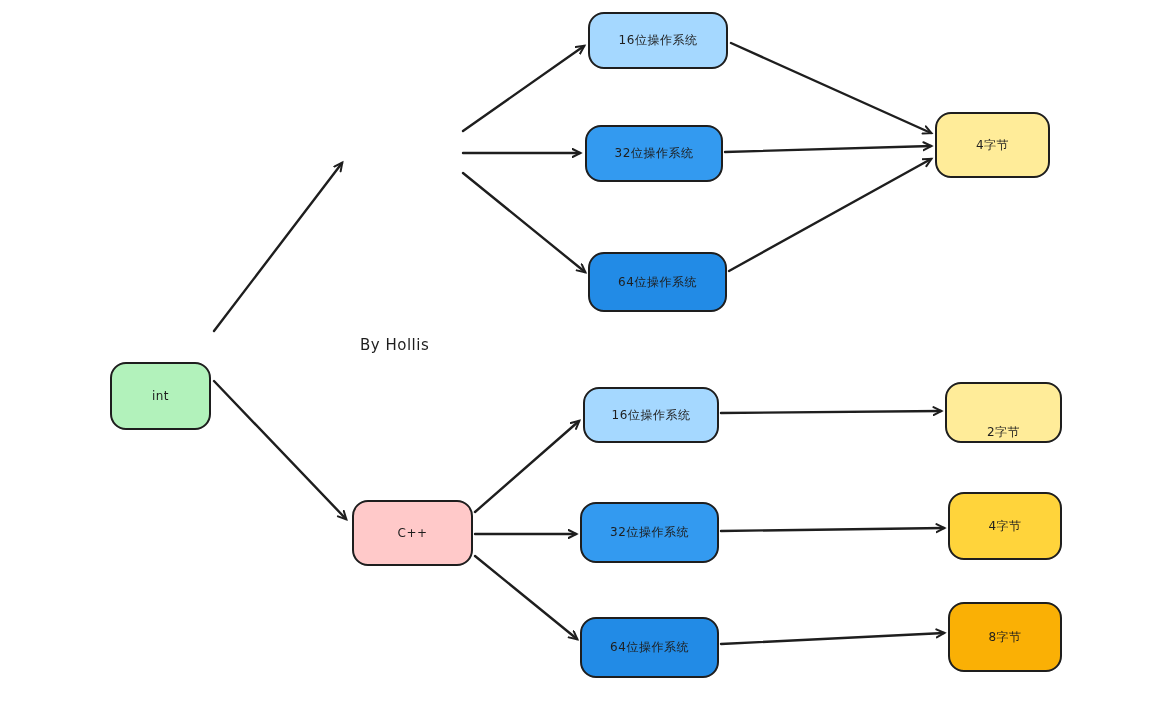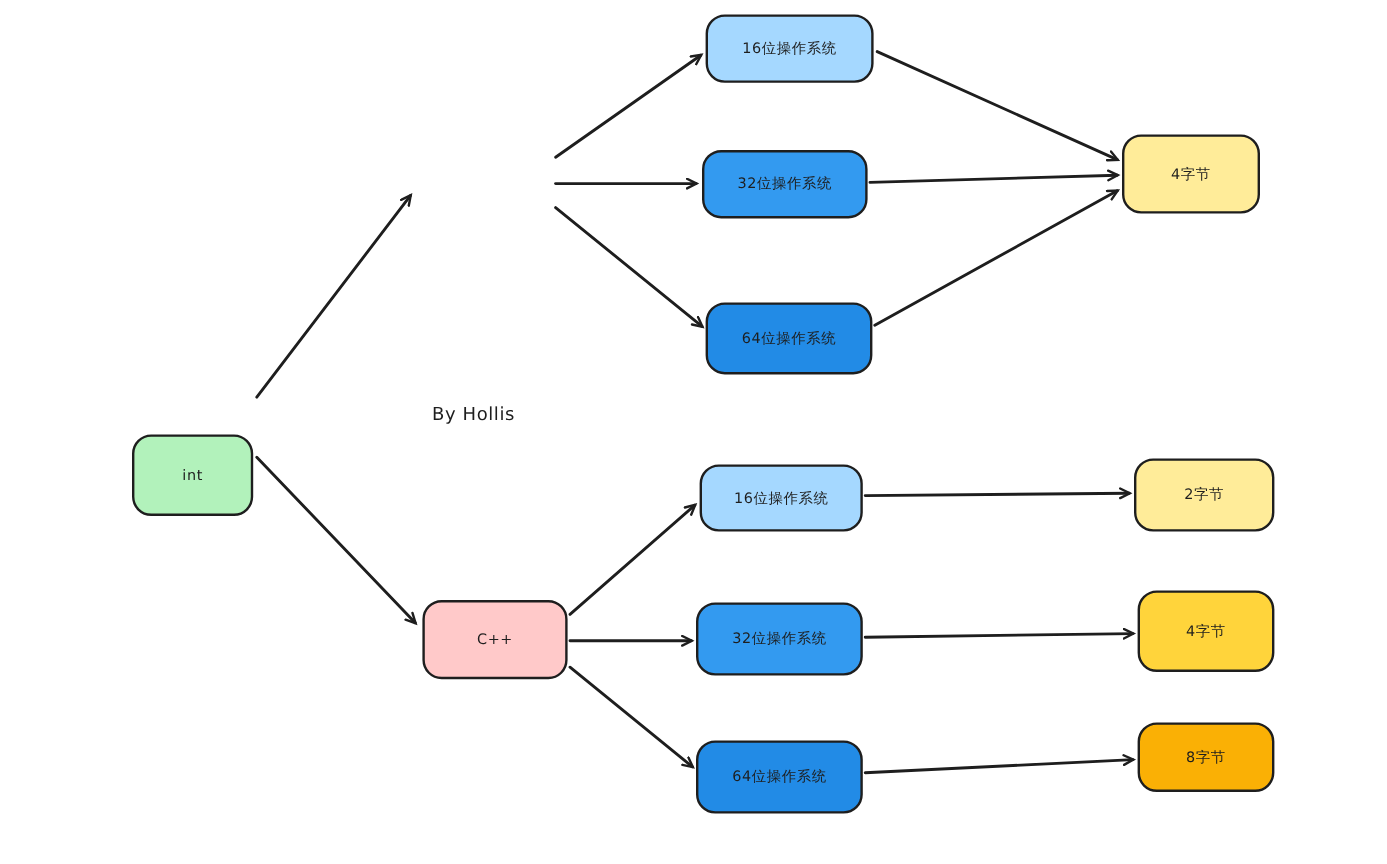--- a/index.html
+++ b/index.html
@@ -42,21 +42,21 @@
   .n-cpp   { left:352px; top:500px; width:121px; height:66px; }
   .n-jos16 { left:588px; top:12px;  width:140px; height:57px; }
   .n-jos32 { left:585px; top:125px; width:138px; height:57px; }
   .n-jos64 { left:588px; top:252px; width:139px; height:60px; }
   .n-jb4   { left:935px; top:112px; width:115px; height:66px; }
   .n-cos16 { left:583px; top:387px; width:136px; height:56px; }
   .n-cos32 { left:580px; top:502px; width:139px; height:61px; }
   .n-cos64 { left:580px; top:617px; width:139px; height:61px; }
   .n-cb2   { left:945px; top:382px; width:117px; height:61px; }
   .n-cb4   { left:948px; top:492px; width:114px; height:68px; }
-  .n-cb8   { left:948px; top:602px; width:114px; height:58px; }
+  .n-cb8   { left:948px; top:602px; width:114px; height:70px; }
   .annotation {
     position: absolute;
     left: 360px; top: 336px;
     font-size: 15px;
     color: #1e1e1e;
     letter-spacing: 0.5px;
   }
   .edge {
     stroke: #1e1e1e;
     stroke-width: 2.4;
@@ -121,21 +121,21 @@
   </div>
 
   <div class="node n-cos32" style="background: rgb(51, 154, 240);">
     <span class="node-label">32位操作系统</span>
   </div>
 
   <div class="node n-cos64" style="background: rgb(34, 139, 230);">
     <span class="node-label">64位操作系统</span>
   </div>
 
-  <div class="node n-cb2" style="background: rgb(255, 236, 153);">
+  <div class="node n-cb2" style="background: rgb(255, 236, 153); align-items: flex-end;">
     <span class="node-label">2字节</span>
   </div>
 
   <div class="node n-cb4" style="background: rgb(255, 212, 59);">
     <span class="node-label">4字节</span>
   </div>
 
   <div class="node n-cb8" style="background: rgb(250, 176, 5);">
     <span class="node-label">8字节</span>
   </div>

